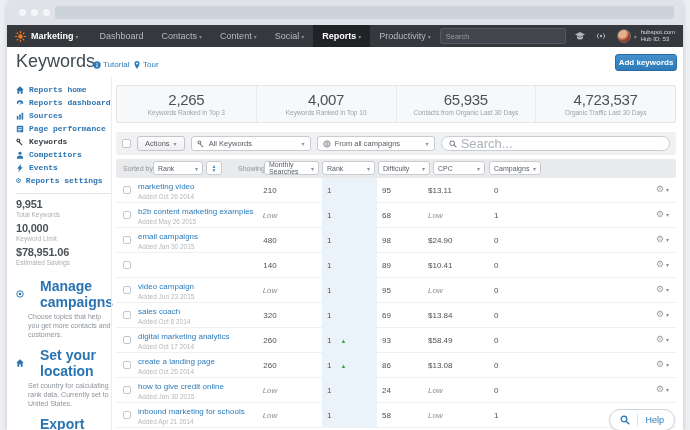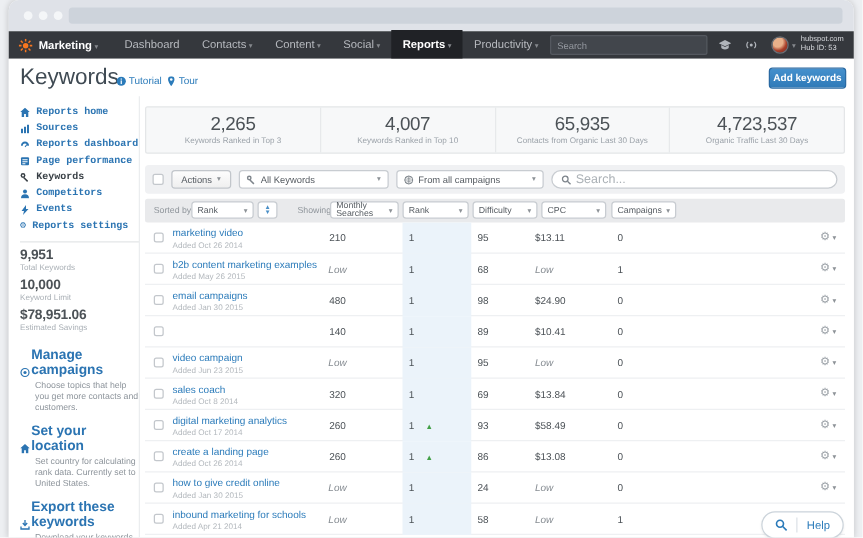--- a/index.html
+++ b/index.html
@@ -49,21 +49,21 @@
   .snav.active { color:#383f45; }
   .icn svg { width:8px; height:8px; display:block; }
   .icn { display:inline-block; width:8px; height:8px; flex:none; }
   .icn.txt { font-size:8px; line-height:8px; width:auto; }
   .sdivider { border-top:1px solid #e4e6e8; margin:6px 0 3px; }
   .sstat { margin-top:4px; }
   .sstat .v { font-size:11px; font-weight:bold; color:#4c5257; letter-spacing:-.2px; }
   .sstat .l { font-size:6.5px; color:#aab0b6; margin-top:1px; }
   .slinks { margin-top:12px; }
   .slink { margin-top:8px; }
-  .slink .t { display:flex; align-items:flex-end; gap:1px; font-size:11px; font-weight:bold; color:#2b74b2; cursor:pointer; }
+  .slink .t { display:flex; align-items:center; gap:16px; font-size:14px; font-weight:bold; color:#2b74b2; cursor:pointer; }
   .slink .d { font-size:7px; line-height:9px; color:#8d949b; margin:2px 0 0 12px; }
   .vsep { position:absolute; left:104px; top:30px; bottom:0; width:1px; background:#ebedef; }
 
   
   .summary { position:absolute; left:109px; right:7px; top:38px; height:38px; background:#f7f8f9;
              border:1px solid #e4e6e8; border-radius:2px; display:flex; }
   .sumcell { flex:1; text-align:center; padding-top:5px; border-right:1px solid #e7e9eb; }
   .sumcell:last-child { border-right:none; }
   .sumcell .v { font-size:15px; font-weight:normal; color:#4c5257; letter-spacing:-.3px; }
   .sumcell .l { font-size:6.5px; color:#9ba2a9; margin-top:1px; }
@@ -74,21 +74,21 @@
   .cb { width:9px; height:9px; background:#fff; border:1px solid #c3c7cc; border-radius:2px; flex:none; cursor:pointer; }
   .btn { height:15px; background:linear-gradient(#fdfdfd,#efefef); border:1px solid #c2c6cb; border-radius:3px;
          font-size:7.5px; color:#565c62; display:flex; align-items:center; padding:0 7px; gap:4px; cursor:pointer; }
   .sel { height:15px; background:#fff; border:1px solid #c8ccd1; border-radius:3px; font-size:7.5px; color:#565c62;
          display:flex; align-items:center; padding:0 5px; gap:4px; cursor:pointer; }
   .sel .grow { flex:1; }
   #sel-keywords { width:120px; } #sel-campaigns { width:118px; }
   .caret { font-size:6px; color:#8d9297; }
   .searchpill { flex:1; height:15px; background:#fff; border:1px solid #c8ccd1; border-radius:8px;
                 display:flex; align-items:center; padding:0 7px; gap:4px; }
-  .searchpill input { border:none; outline:none; flex:1; font-size:10px; color:#565c62; background:transparent; }
+  .searchpill input { border:none; outline:none; flex:1; font-size:13px; color:#565c62; background:transparent; }
   .searchpill input::placeholder { color:#abb1b6; }
   .gicn { color:#7d848b; }
 
   
   .thead { position:absolute; left:109px; right:7px; top:112px; height:19px; background:#e9eaec; border-radius:2px; }
   .th-lbl { position:absolute; top:6px; font-size:7px; color:#8f959b; }
   #lbl-sorted { left:7px; } #lbl-showing { left:122px; }
   .dd { position:absolute; top:2px; height:14px; background:#fff; border:1px solid #c8ccd1; border-radius:3px;
         font-size:7px; color:#565c62; display:flex; align-items:center; justify-content:space-between;
         padding:0 4px; cursor:pointer; }
@@ -207,35 +207,35 @@
             <span class="icn ">
               <svg viewBox="0 0 10 10" fill="currentColor">
                 <path d="M5 .3L.3 4.6h1.4v5h2.4V6.5h1.8v3.1h2.4v-5h1.4z"></path>
               </svg>
             </span>
             <span>Reports home</span>
           </div>
           <div class="snav">
             <span class="icn ">
               <svg viewBox="0 0 10 10" fill="currentColor">
+                <path d="M5 1.6a4 4 0 0 0-4 4.2h1.7A2.3 2.3 0 0 1 5 3.6a2.3 2.3 0 0 1 2.3 2.2H9a4 4 0 0 0-4-4.2z"></path>
+                <path d="M4.6 6.4L7 3.8l.7.7-2.3 2.7z"></path>
+              </svg>
+            </span>
+            <span>Reports dashboard</span>
+          </div>
+          <div class="snav">
+            <span class="icn ">
+              <svg viewBox="0 0 10 10" fill="currentColor">
                 <rect x="1" y="5" width="2" height="4.5"></rect>
                 <rect x="4" y="3" width="2" height="6.5"></rect>
                 <rect x="7" y="1" width="2" height="8.5"></rect>
               </svg>
             </span>
             <span>Sources</span>
-          </div>
-          <div class="snav">
-            <span class="icn ">
-              <svg viewBox="0 0 10 10" fill="currentColor">
-                <path d="M5 1.6a4 4 0 0 0-4 4.2h1.7A2.3 2.3 0 0 1 5 3.6a2.3 2.3 0 0 1 2.3 2.2H9a4 4 0 0 0-4-4.2z"></path>
-                <path d="M4.6 6.4L7 3.8l.7.7-2.3 2.7z"></path>
-              </svg>
-            </span>
-            <span>Reports dashboard</span>
           </div>
           <div class="snav">
             <span class="icn ">
               <svg viewBox="0 0 10 10" fill="currentColor">
                 <rect x="1" y="1" width="8" height="8" rx="1"></rect>
                 <rect x="2.4" y="3" width="5.2" height="1" fill="#fff"></rect>
                 <rect x="2.4" y="5" width="5.2" height="1" fill="#fff"></rect>
                 <rect x="2.4" y="7" width="3" height="1" fill="#fff"></rect>
               </svg>
             </span>

